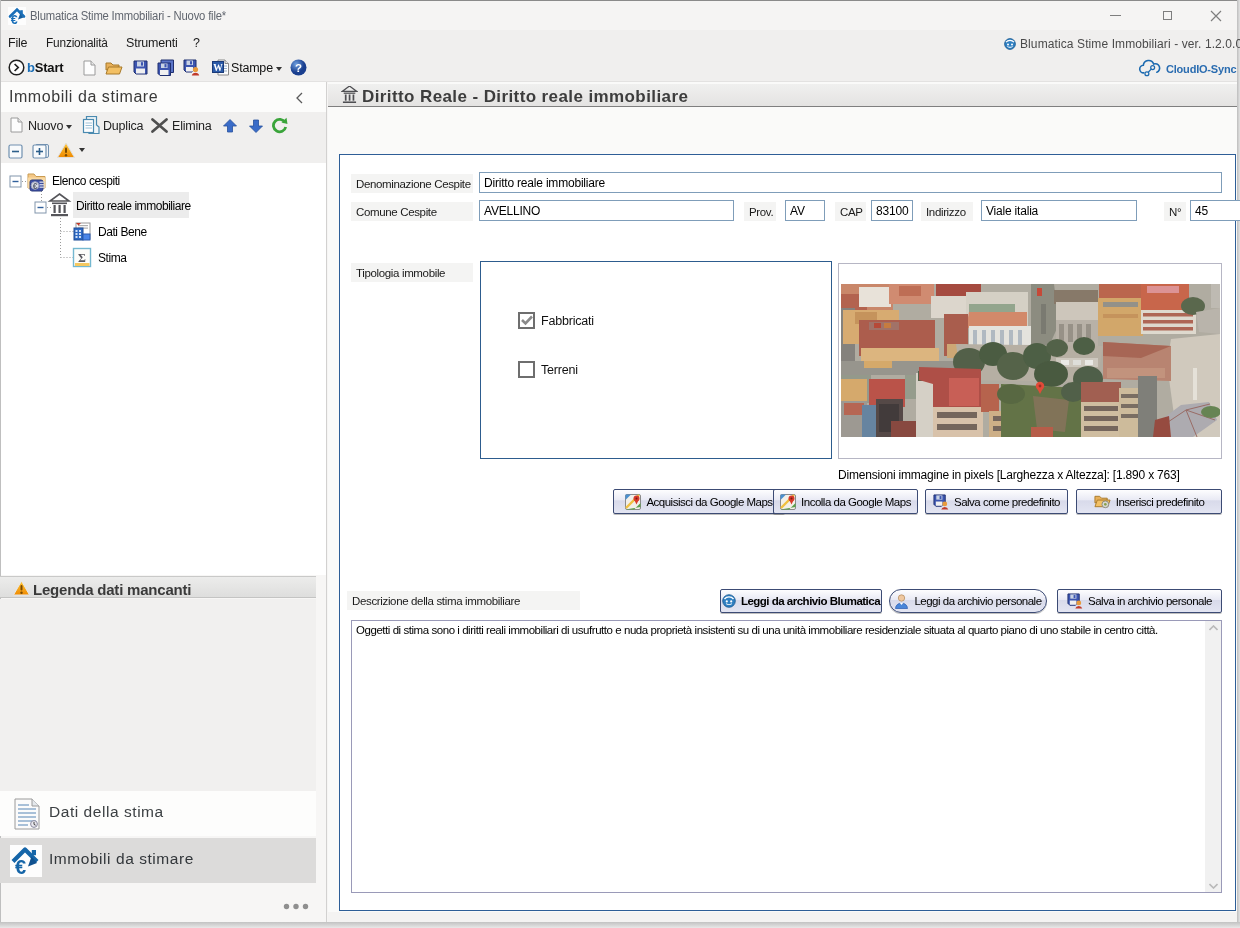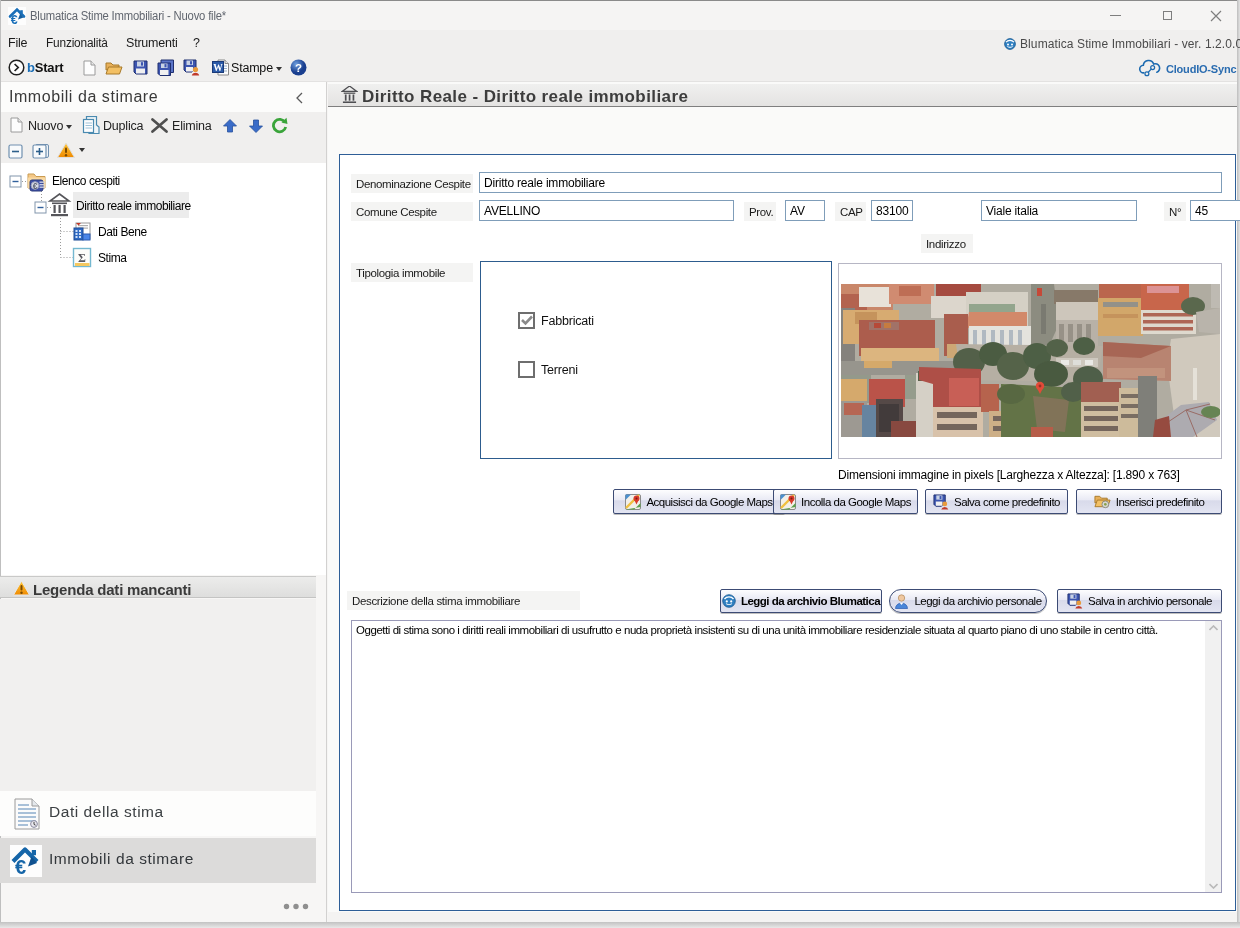--- a/index.html
+++ b/index.html
@@ -335,21 +335,21 @@
 
 <div class="lbl" style="left:351px;top:174px;width:122px;">Denominazione Cespite</div>
 <div class="inp" style="left:479px;top:172px;width:743px;">Diritto reale immobiliare</div>
 
 <div class="lbl" style="left:351px;top:202px;width:122px;">Comune Cespite</div>
 <div class="inp" style="left:479px;top:200px;width:255px;">AVELLINO</div>
 <div class="lbl" style="left:744px;top:202px;width:32px;">Prov.</div>
 <div class="inp" style="left:785px;top:200px;width:40px;">AV</div>
 <div class="lbl" style="left:835px;top:202px;width:31px;">CAP</div>
 <div class="inp" style="left:871px;top:200px;width:42px;">83100</div>
-<div class="lbl" style="left:921px;top:202px;width:52px;margin-top:32px;">Indirizzo</div>
+<div class="lbl" style="left:921px;top:202px;width:52px;">Indirizzo</div>
 <div class="inp" style="left:981px;top:200px;width:156px;">Viale italia</div>
 <div class="lbl" style="left:1164px;top:202px;width:22px;">N°</div>
 <div class="inp" style="left:1190px;top:200px;width:60px;">45</div>
 
 <div class="lbl" style="left:351px;top:263px;width:122px;">Tipologia immobile</div>
 <div class="abs" style="left:480px;top:261px;width:352px;height:198px;border:1px solid #2d5c8e;background:#fff;"></div>
 <div class="abs" style="left:518px;top:312px;width:17px;height:17px;border:2px solid #6e6e6e;background:#fff;"></div>
 <svg class="abs" style="left:521px;top:315px;" width="12" height="11">
     <path d="M1,5 L4.5,8.5 L11,1.5" stroke="#8a8a8a" stroke-width="2.6" fill="none"></path>
   </svg>

